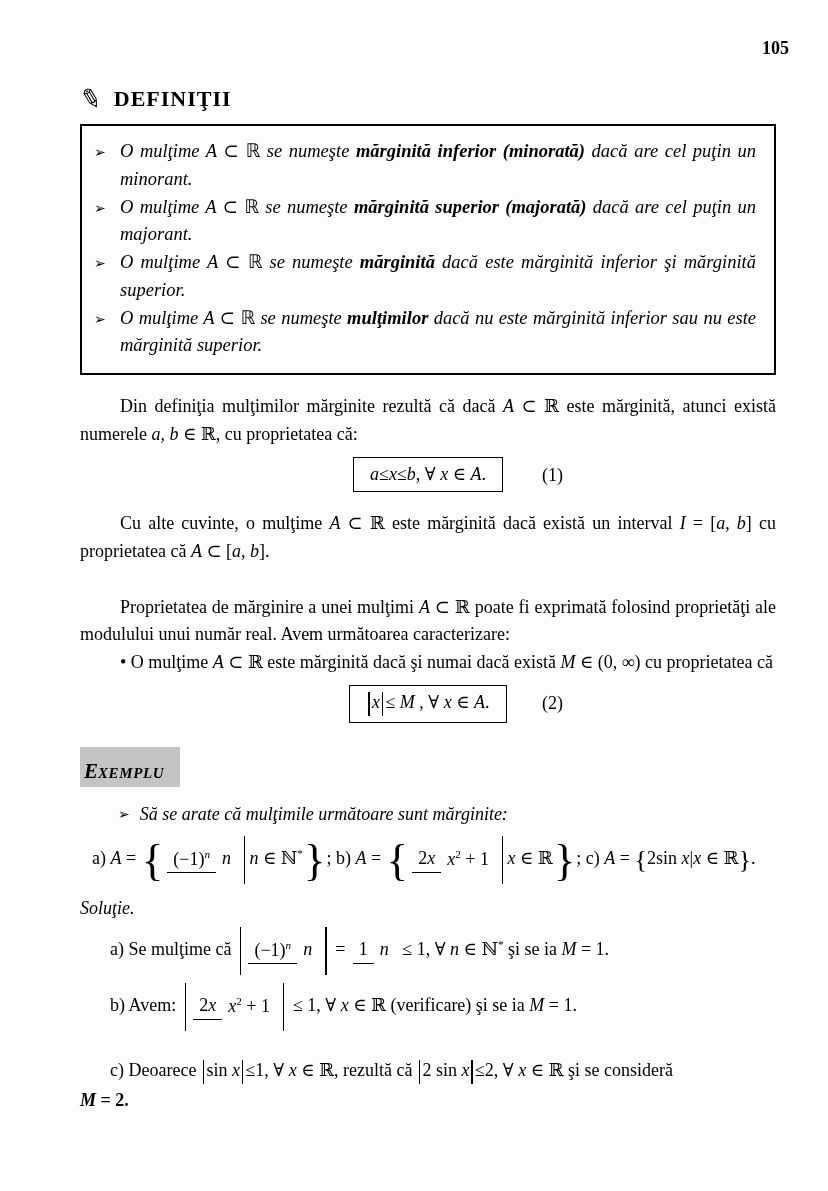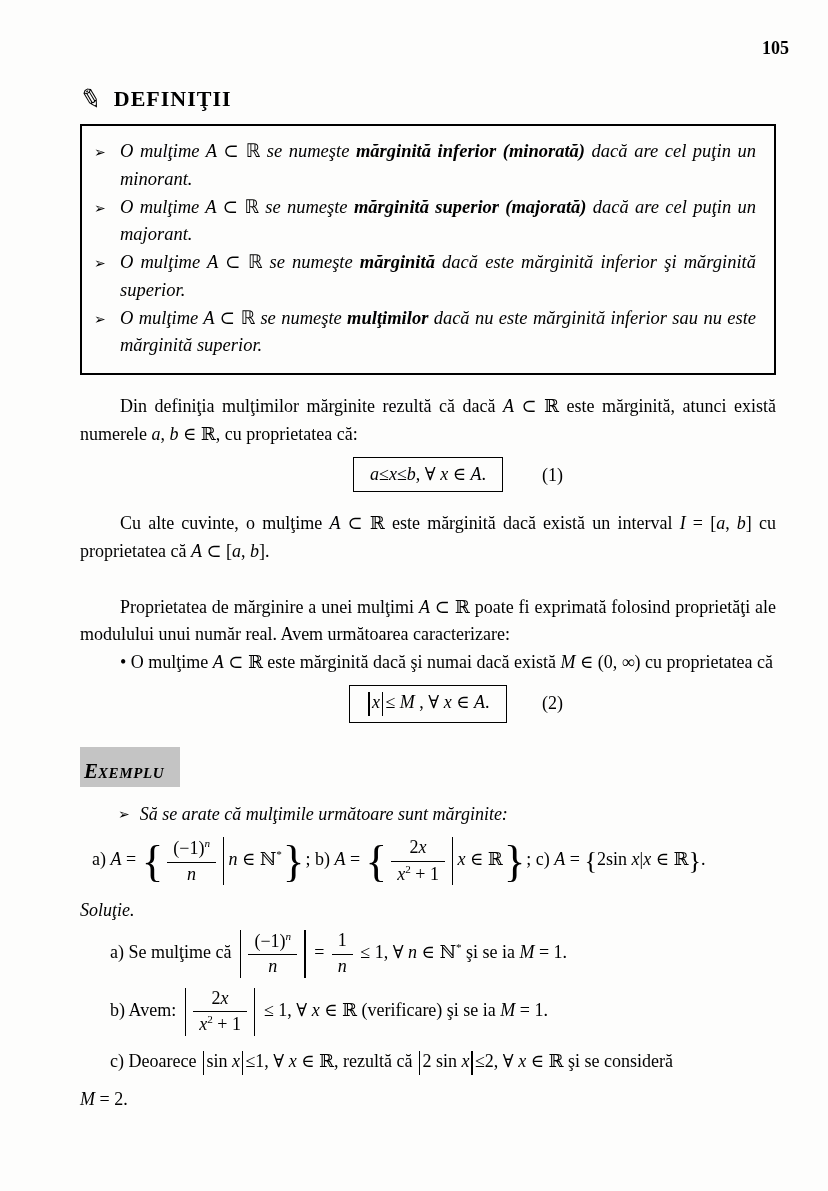--- a/index.html
+++ b/index.html
@@ -22,42 +22,42 @@
   .def-item .bullet { flex:0 0 26px; font-style:normal; font-size:14px; padding-top:4px; font-family:"DejaVu Sans",sans-serif; }
   .def-item .txt { flex:1; text-align:justify; }
 
   .b { font-weight:700; }
   .v { font-style:italic; }
   .sup { font-size:62%; vertical-align:super; }
 
   .para { margin-top:18px; line-height:1.55; text-align:justify; text-indent:40px; }
   .para.tight { margin-top:0; }
   .para.mt-lg { margin-top:28px; }
-  .para.noindent { text-indent:0; margin-top:10px; text-align:left; }
+  .para.noindent { text-indent:0; margin-top:2px; text-align:left;font-weight:bold; }
 
   .formula-row { position:relative; margin-top:8px; text-align:center; }
   .formula-box { display:inline-block; border:1.6px solid var(--ink,#000); padding:5px 16px 6px; }
   .formula-label { position:absolute; left:462px; top:8px; }
 
   .exemplu { margin-top:24px; }
   .exemplu-hl { display:inline-block; background:var(--example_highlight,#c4c4c4); padding:12px 16px 3px 4px; font-weight:700; font-style:italic; }
   .exemplu-cap { font-size:21px; }
   .exemplu-rest { font-size:15px; letter-spacing:.6px; }
 
   .prompt { margin-top:14px; padding-left:38px; display:flex; gap:10px; font-style:italic; line-height:1.5; }
   .prompt .bullet { font-style:normal; font-size:14px; padding-top:3px; font-family:"DejaVu Sans",sans-serif; }
 
   .mathline { margin-top:8px; line-height:1.4; }
   .mathline.sets { padding-left:12px; }
   .mathline.sol { padding-left:30px; margin-top:8px; }
 
   .sol-title { margin-top:14px; font-style:italic; }
-  .solc { text-indent:30px; text-align:justify; margin-top:12px; }
+  .solc { text-indent:30px; text-align:justify; margin-top:26px; }
 
-  .frac { display:inline-flex; flex-direction:column; align-items:stretch; text-align:center; vertical-align:middle; margin:0 3px; line-height:1.3; }
+  .frac { display:inline-flex; flex-direction:row; align-items:stretch; text-align:center; vertical-align:middle; margin:0 3px; line-height:1.3; }
   .fnum { border-bottom:1.4px solid var(--ink,#000); padding:0 6px 1px; }
   .fden { padding:0 6px; }
 
   .bar { display:inline-block; width:1.5px; height:48px; background:var(--ink,#000); vertical-align:middle; margin:0 4px; }
   .sbar { height:24px; margin:0 2px; }
 
   .brace { font-size:250%; vertical-align:middle; line-height:1; display:inline-block; margin:0 1px; }
   .brace2 { font-size:145%; vertical-align:middle; line-height:1; display:inline-block; }
 </style>
 </head>

